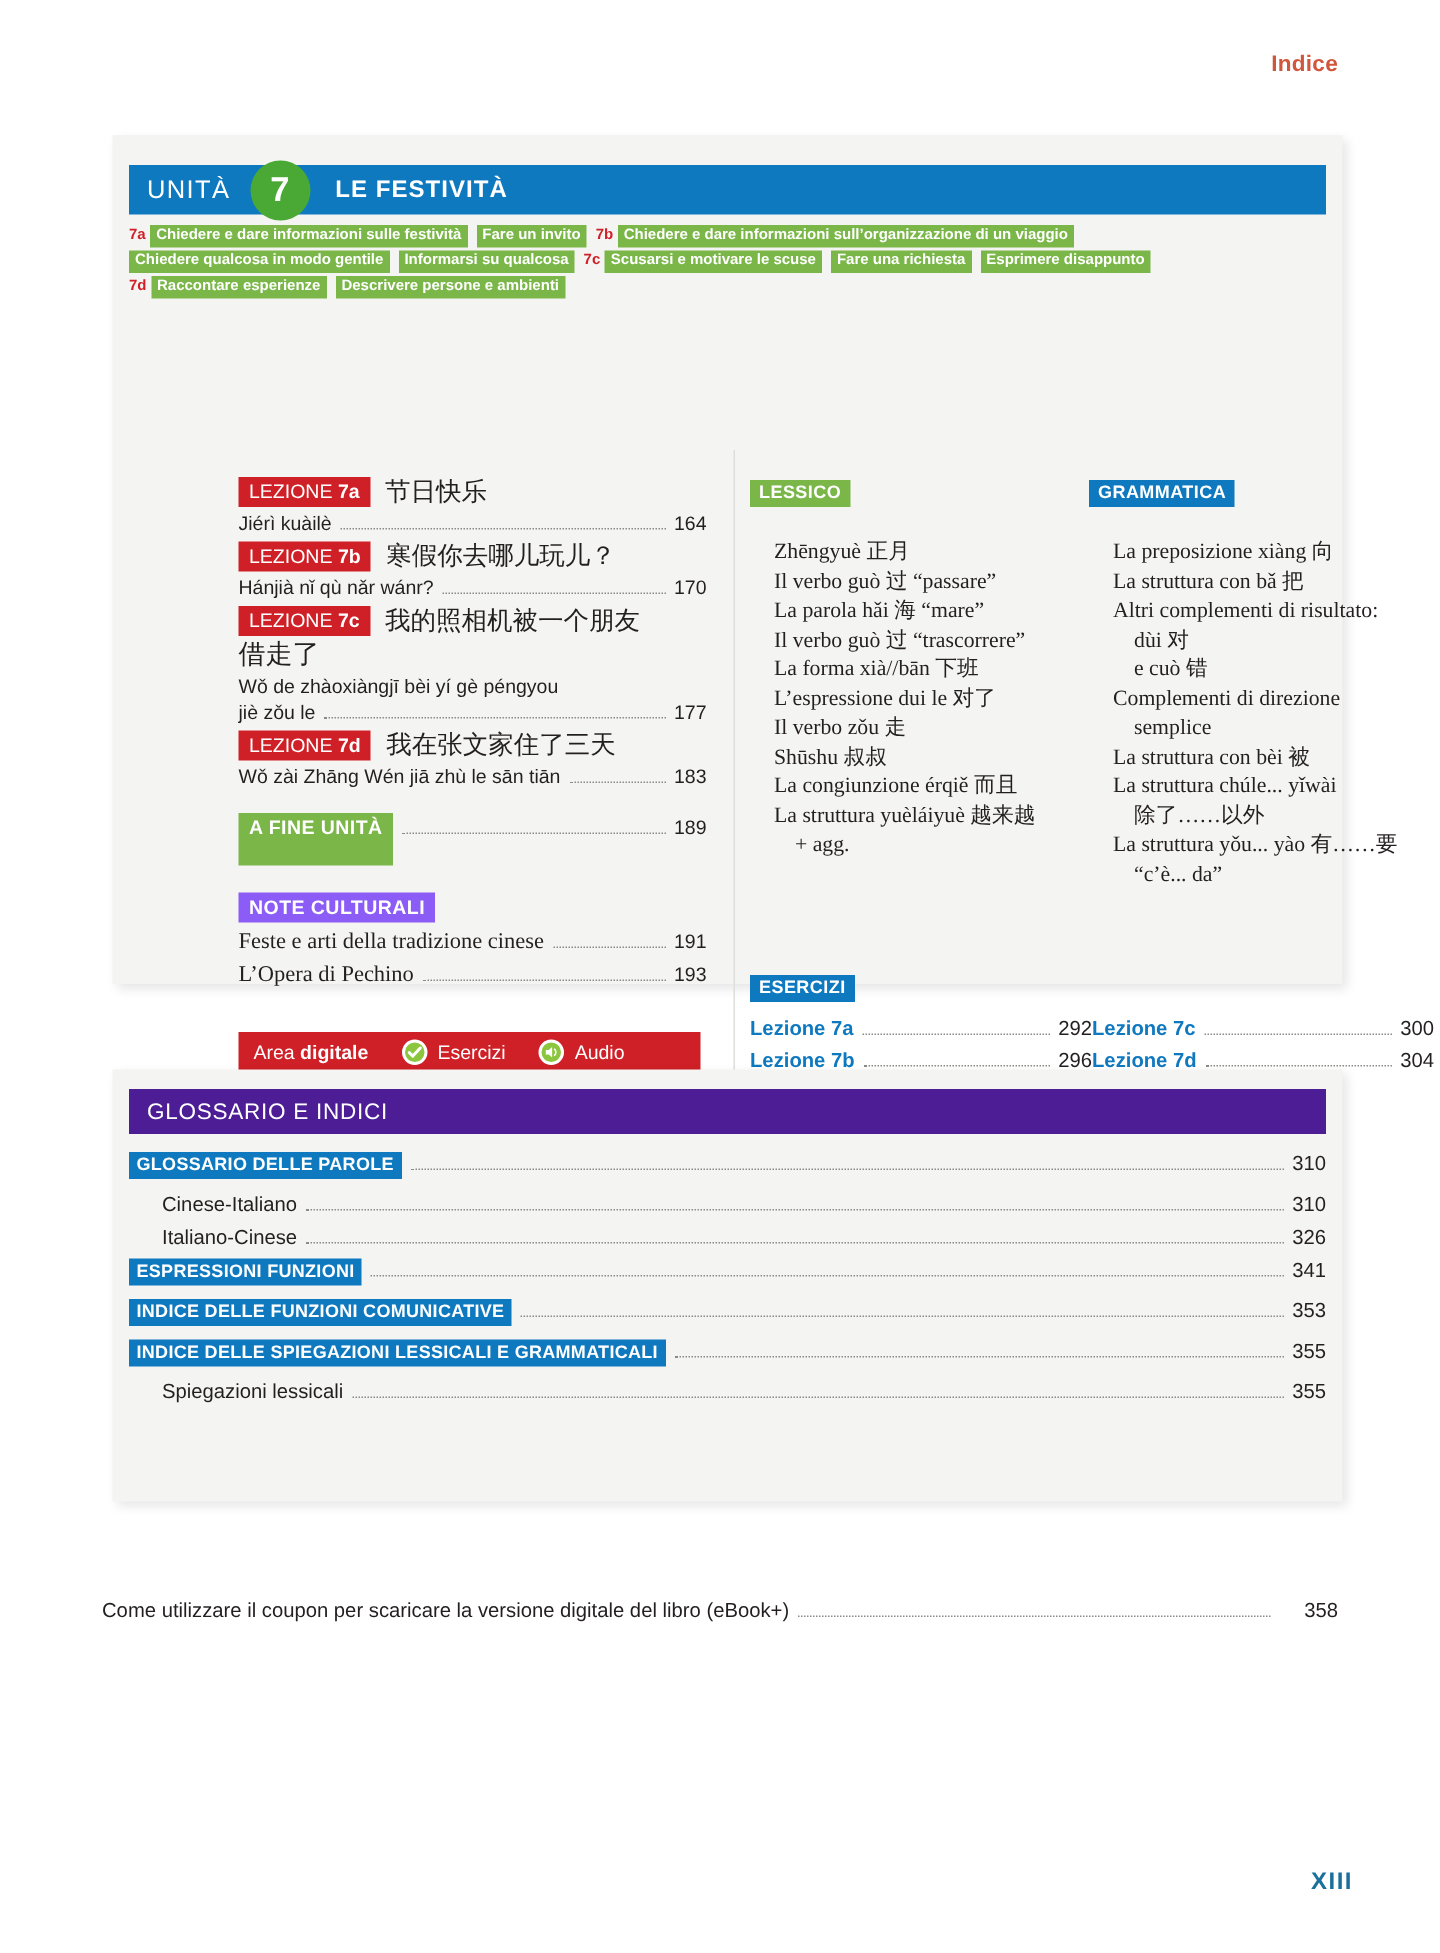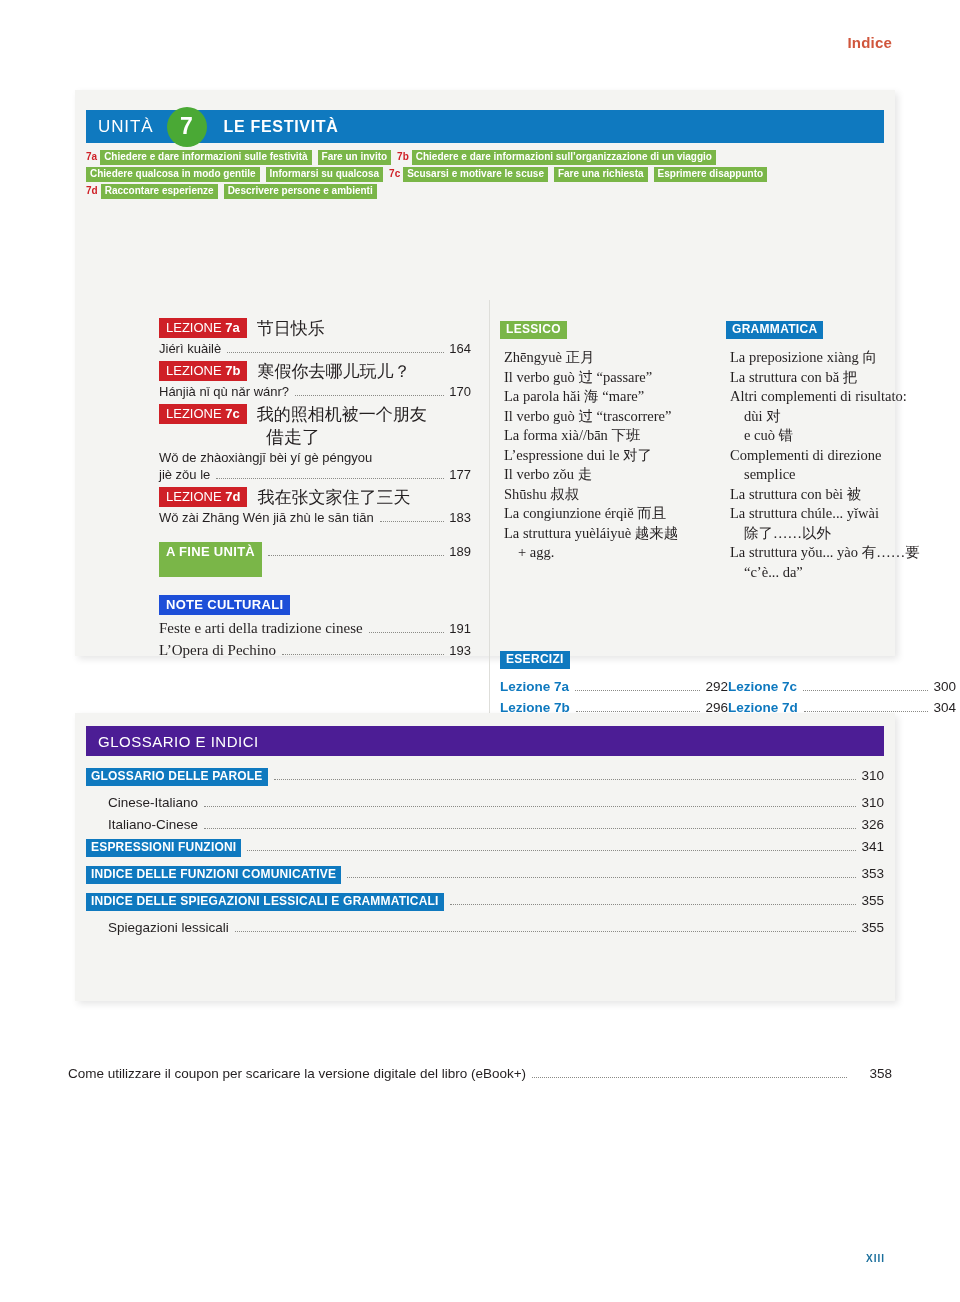--- a/index.html
+++ b/index.html
@@ -22,22 +22,22 @@
     top: 34px;
     right: 68px;
     font-size: 15px;
     font-weight: bold;
     color: #d0563c;
     letter-spacing: .2px;
   }
   .folio {
     position: absolute;
     bottom: 38px;
-    right: 75px;
-    font-size: 10px;
+    right: 58px;
+    font-size: 16px;
     font-weight: bold;
     color: #1b6f9c;
     letter-spacing: 1px;
   }
 
   
   .panel {
     position: absolute;
     background: #f4f4f2;
     box-shadow: 3px 3px 7px rgba(0,0,0,.10);
@@ -146,21 +146,20 @@
     font-size: 17px;
     color: #231f20;
     margin-left: 10px;
     line-height: 21px;
     font-family: "DejaVu Sans", sans-serif;
   }
   .hanzi-cont {
     font-size: 18px;
     color: #231f20;
     line-height: 23px;
-    margin-left: 107px;
     font-family: "DejaVu Sans", sans-serif;
   }
   .pinyin-row {
     display: flex;
     align-items: baseline;
     margin-top: 2px;
     font-size: 13px;
     color: #231f20;
   }
   .pinyin-plain {
@@ -186,21 +185,21 @@
     color: #ffffff;
     font-size: 13px;
     font-weight: bold;
     letter-spacing: .3px;
     line-height: 19px;
     padding: 0 7px 16px 7px;
     white-space: nowrap;
   }
   .badge-yellow {
     display: inline-block;
-    background: #1d4ed8;
+    background: #8b5cf6;
     color: #ffffff;
     font-size: 13px;
     font-weight: bold;
     letter-spacing: .3px;
     line-height: 19px;
     padding: 0 7px 1px 7px;
     margin-top: 18px;
     white-space: nowrap;
   }
   .serif-row {
@@ -259,21 +258,21 @@
     display: inline-block;
     background: #0f79bf;
     color: #ffffff;
     font-size: 12px;
     font-weight: bold;
     letter-spacing: .3px;
     line-height: 17px;
     padding: 0 6px 1px 6px;
     margin-bottom: 5px;
   }
-  .sec-list { list-style: none; margin: 4px; padding: 0; }
+  .sec-list { list-style: none; margin: 16px; padding: 0; }
   .sec-list li {
     font-family: "Liberation Serif", serif;
     font-size: 14.5px;
     line-height: 19.5px;
     color: #231f20;
   }
   .sec-list li.ind { padding-left: 14px; }
 
   
   .esercizi {
@@ -441,20 +440,38 @@
       </div><div class="badge-yellow">NOTE CULTURALI</div><div class="serif-row">
         <span>Feste e arti della tradizione cinese</span>
         <span class="dots"></span>
         <span class="pg">191</span>
       </div><div class="serif-row">
         <span>L’Opera di Pechino</span>
         <span class="dots"></span>
         <span class="pg">193</span>
       </div></div>
 
+  <div class="digital-bar">
+    <span class="lbl"><span>Area </span><b>digitale</b></span>
+
+    <span class="dg-icon">
+      <svg width="11" height="11" viewBox="0 0 12 12">
+          <path d="M2 6.3 L4.6 8.8 L10 2.9" stroke="#ffffff" stroke-width="2.2" fill="none" stroke-linecap="round" stroke-linejoin="round"></path>
+        </svg>
+    </span>
+    <span>Esercizi</span>
+
+    <span class="dg-icon">
+      <svg width="12" height="11" viewBox="0 0 13 12">
+          <path d="M2 4.4 h2.1 L6.6 2.1 v7.8 L4.1 7.6 H2 z" fill="#ffffff"></path>
+          <path d="M8.4 3.8 a3.2 3.2 0 0 1 0 4.4" stroke="#ffffff" stroke-width="1.2" fill="none" stroke-linecap="round"></path>
+        </svg>
+    </span>
+    <span>Audio</span>
+  </div>
 
   <div class="lessico-col">
     <div class="sec-badge-green">LESSICO</div>
     <ul class="sec-list" id="lessico-list">
         <li>Zhēngyuè 正月</li>
         <li>Il verbo guò 过 “passare”</li>
         <li>La parola hǎi 海 “mare”</li>
         <li>Il verbo guò 过 “trascorrere”</li>
         <li>La forma xià//bān 下班</li>
         <li>L’espressione dui le 对了</li>

